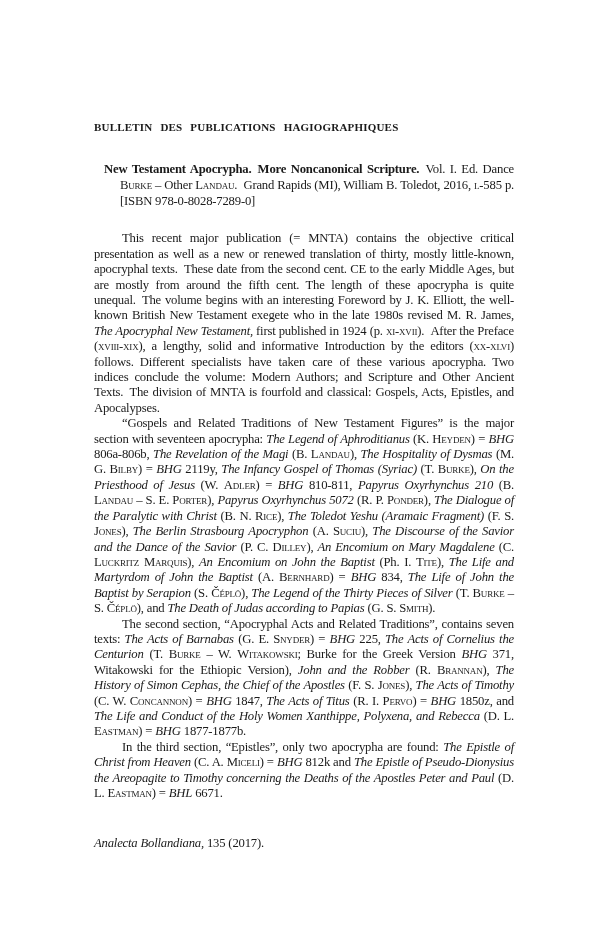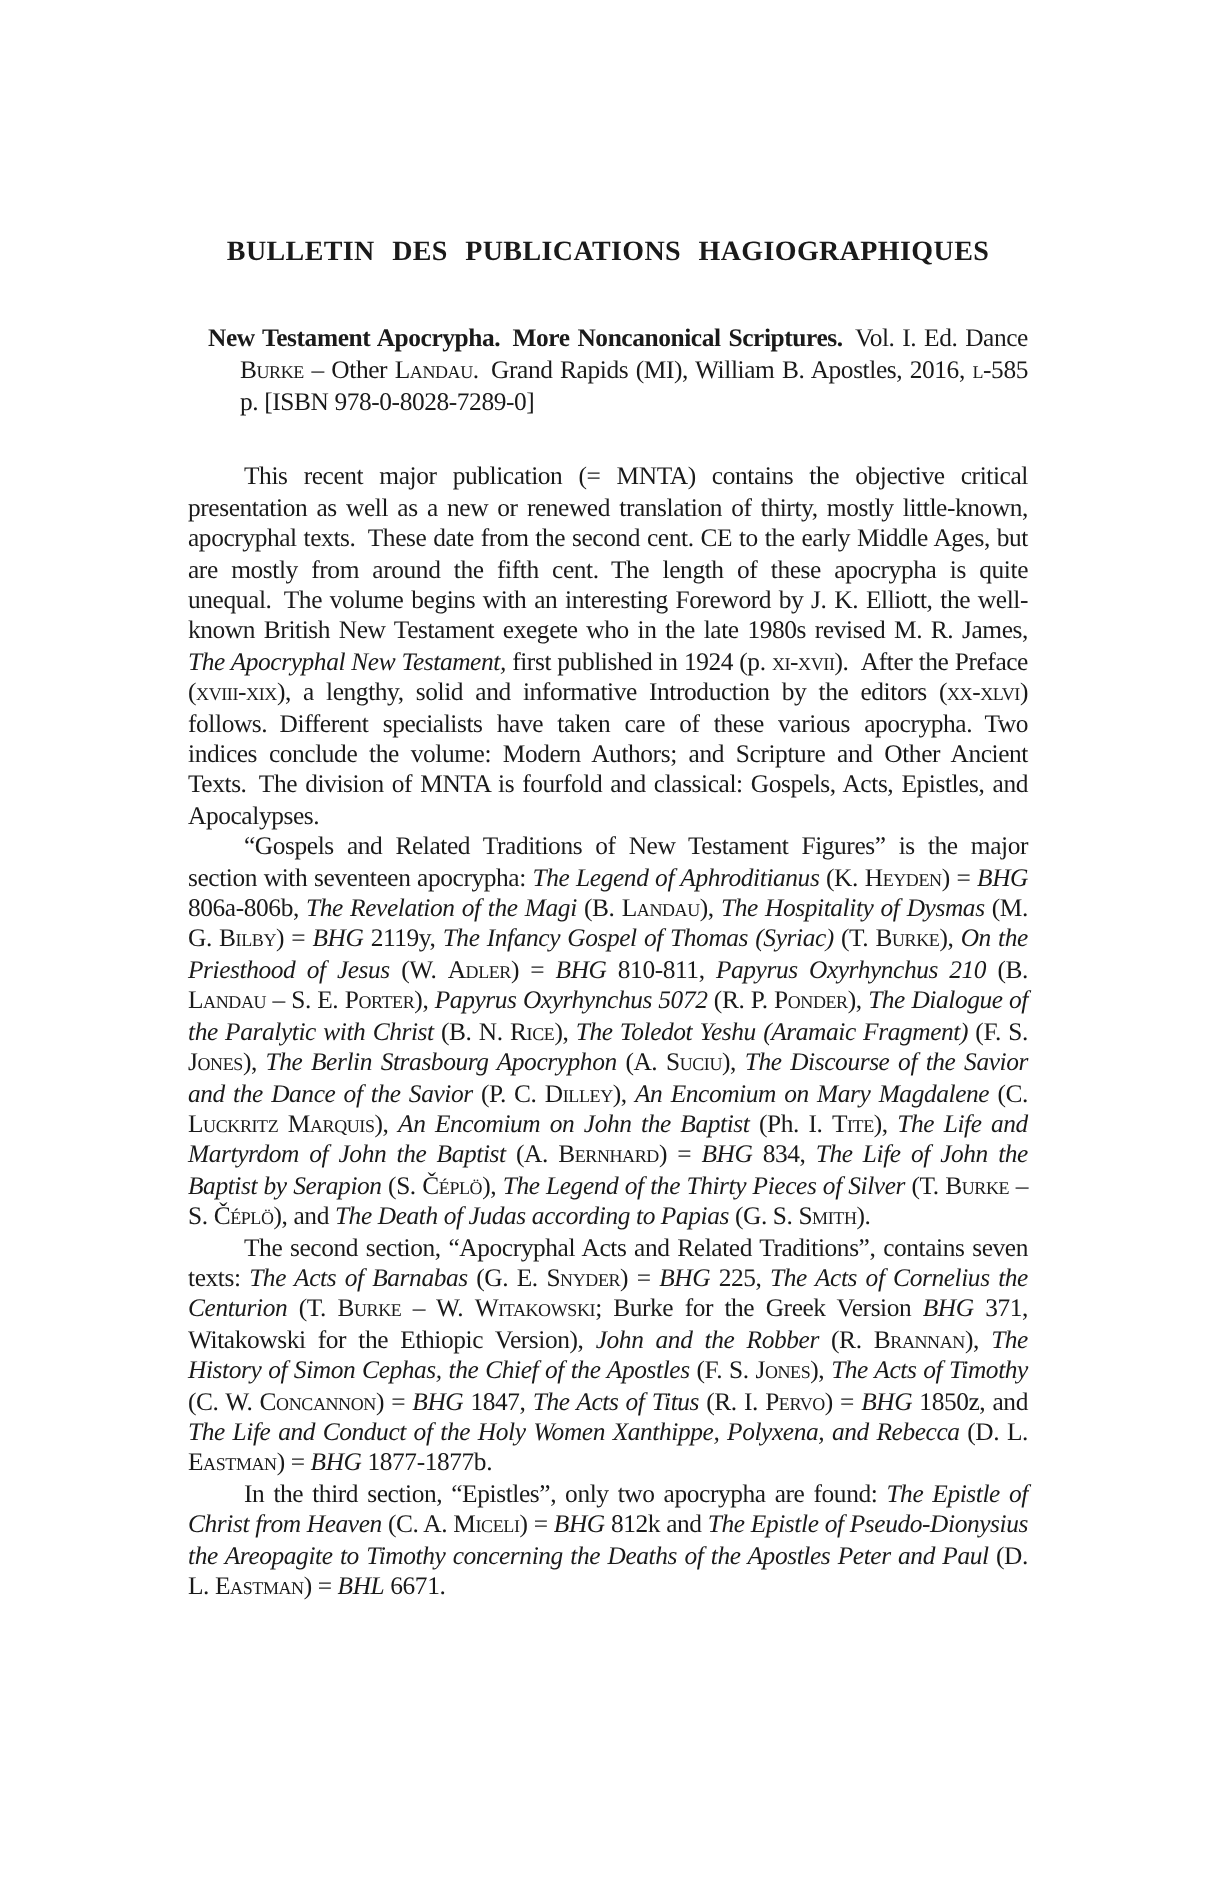--- a/index.html
+++ b/index.html
@@ -20,23 +20,23 @@
     overflow: hidden;
   }
   .content {
     position: absolute;
     left: 94px;
     top: 0;
     width: 420px;
   }
   .running-title {
     margin: 119px 0 0 0;
-    font-size: 14px;
+    font-size: 11px;
     font-weight: bold;
-    text-align: center;
+    text-align: left;
     letter-spacing: 0.2px;
     word-spacing: 5px;
     line-height: 16px;
   }
   .heading {
     margin: 27px 0 0 10px;
     padding-left: 16px;
     text-indent: -16px;
     text-align: justify;
     line-height: 15.8px;
@@ -62,21 +62,22 @@
   .ri { font-style: italic; }
   .rb { font-weight: bold; }
   .rsc { font-variant: small-caps; }
 </style>
 </head>
 <body>
 
 <div class="page">
   <div class="content">
     <h1 class="running-title">BULLETIN DES PUBLICATIONS HAGIOGRAPHIQUES</h1>
-    <p class="heading"><span class="rb">New Testament Apocrypha. More Noncanonical Scriptures.</span><span class="rn"> Vol. I. Ed. Dance </span><span class="rsc">Burke</span><span class="rn"> – Other </span><span class="rsc">Landau</span><span class="rn">. Grand Rapids (MI), William B. Apostles, 2016, </span><span class="rsc">l</span><span class="rn">-585 p. [ISBN 978-0-8028-7289-0]</span></p>
+    <p class="heading"><span class="rb">New Testament Apocrypha. More Noncanonical Scripture.</span><span class="rn"> Vol. I. Ed. Dance </span><span class="rsc">Burke</span><span class="rn"> – Other </span><span class="rsc">Landau</span><span class="rn">. Grand Rapids (MI), William B. Toledot, 2016, </span><span class="rsc">l</span><span class="rn">-585 p. [ISBN 978-0-8028-7289-0]</span></p>
     <div class="body">
       <p class="para"><span class="rn">This recent major publication (= MNTA) contains the objective critical presentation as well as a new or renewed translation of thirty, mostly little-known, apocryphal texts. These date from the second cent. CE to the early Middle Ages, but are mostly from around the fifth cent. The length of these apocrypha is quite unequal. The volume begins with an interesting Foreword by J. K. Elliott, the well-known British New Testament exegete who in the late 1980s revised M. R. James, </span><span class="ri">The Apocryphal New Testament,</span><span class="rn"> first published in 1924 (p. </span><span class="rsc">xi-xvii</span><span class="rn">). After the Preface (</span><span class="rsc">xviii-xix</span><span class="rn">), a lengthy, solid and informative Introduction by the editors (</span><span class="rsc">xx-xlvi</span><span class="rn">) follows. Different specialists have taken care of these various apocrypha. Two indices conclude the volume: Modern Authors; and Scripture and Other Ancient Texts. The division of MNTA is fourfold and classical: Gospels, Acts, Epistles, and Apocalypses.</span></p>
       <p class="para"><span class="rn">“Gospels and Related Traditions of New Testament Figures” is the major section with seventeen apocrypha: </span><span class="ri">The Legend of Aphroditianus</span><span class="rn"> (K. </span><span class="rsc">Heyden</span><span class="rn">) = </span><span class="ri">BHG</span><span class="rn"> 806a-806b, </span><span class="ri">The Revelation of the Magi</span><span class="rn"> (B. </span><span class="rsc">Landau</span><span class="rn">), </span><span class="ri">The Hospitality of Dysmas</span><span class="rn"> (M. G. </span><span class="rsc">Bilby</span><span class="rn">) = </span><span class="ri">BHG</span><span class="rn"> 2119y, </span><span class="ri">The Infancy Gospel of Thomas (Syriac)</span><span class="rn"> (T. </span><span class="rsc">Burke</span><span class="rn">), </span><span class="ri">On the Priesthood of Jesus</span><span class="rn"> (W. </span><span class="rsc">Adler</span><span class="rn">) = </span><span class="ri">BHG</span><span class="rn"> 810-811, </span><span class="ri">Papyrus Oxyrhynchus 210</span><span class="rn"> (B. </span><span class="rsc">Landau</span><span class="rn"> – S. E. </span><span class="rsc">Porter</span><span class="rn">), </span><span class="ri">Papyrus Oxyrhynchus 5072</span><span class="rn"> (R. P. </span><span class="rsc">Ponder</span><span class="rn">), </span><span class="ri">The Dialogue of the Paralytic with Christ</span><span class="rn"> (B. N. </span><span class="rsc">Rice</span><span class="rn">), </span><span class="ri">The Toledot Yeshu (Aramaic Fragment)</span><span class="rn"> (F. S. </span><span class="rsc">Jones</span><span class="rn">), </span><span class="ri">The Berlin Strasbourg Apocryphon</span><span class="rn"> (A. </span><span class="rsc">Suciu</span><span class="rn">), </span><span class="ri">The Discourse of the Savior and the Dance of the Savior</span><span class="rn"> (P. C. </span><span class="rsc">Dilley</span><span class="rn">), </span><span class="ri">An Encomium on Mary Magdalene</span><span class="rn"> (C. </span><span class="rsc">Luckritz Marquis</span><span class="rn">), </span><span class="ri">An Encomium on John the Baptist</span><span class="rn"> (Ph. I. </span><span class="rsc">Tite</span><span class="rn">), </span><span class="ri">The Life and Martyrdom of John the Baptist</span><span class="rn"> (A. </span><span class="rsc">Bernhard</span><span class="rn">) = </span><span class="ri">BHG</span><span class="rn"> 834, </span><span class="ri">The Life of John the Baptist by Serapion</span><span class="rn"> (S. </span><span class="rsc">Čéplö</span><span class="rn">), </span><span class="ri">The Legend of the Thirty Pieces of Silver</span><span class="rn"> (T. </span><span class="rsc">Burke</span><span class="rn"> – S. </span><span class="rsc">Čéplö</span><span class="rn">), and </span><span class="ri">The Death of Judas according to Papias</span><span class="rn"> (G. S. </span><span class="rsc">Smith</span><span class="rn">).</span></p>
       <p class="para"><span class="rn">The second section, “Apocryphal Acts and Related Traditions”, contains seven texts: </span><span class="ri">The Acts of Barnabas</span><span class="rn"> (G. E. </span><span class="rsc">Snyder</span><span class="rn">) = </span><span class="ri">BHG</span><span class="rn"> 225, </span><span class="ri">The Acts of Cornelius the Centurion</span><span class="rn"> (T. </span><span class="rsc">Burke</span><span class="rn"> – W. </span><span class="rsc">Witakowski</span><span class="rn">; Burke for the Greek Version </span><span class="ri">BHG</span><span class="rn"> 371, Witakowski for the Ethiopic Version), </span><span class="ri">John and the Robber</span><span class="rn"> (R. </span><span class="rsc">Brannan</span><span class="rn">), </span><span class="ri">The History of Simon Cephas, the Chief of the Apostles</span><span class="rn"> (F. S. </span><span class="rsc">Jones</span><span class="rn">), </span><span class="ri">The Acts of Timothy</span><span class="rn"> (C. W. </span><span class="rsc">Concannon</span><span class="rn">) = </span><span class="ri">BHG</span><span class="rn"> 1847, </span><span class="ri">The Acts of Titus</span><span class="rn"> (R. I. </span><span class="rsc">Pervo</span><span class="rn">) = </span><span class="ri">BHG</span><span class="rn"> 1850z, and </span><span class="ri">The Life and Conduct of the Holy Women Xanthippe, Polyxena, and Rebecca</span><span class="rn"> (D. L. </span><span class="rsc">Eastman</span><span class="rn">) = </span><span class="ri">BHG</span><span class="rn"> 1877-1877b.</span></p>
       <p class="para"><span class="rn">In the third section, “Epistles”, only two apocrypha are found: </span><span class="ri">The Epistle of Christ from Heaven</span><span class="rn"> (C. A. </span><span class="rsc">Miceli</span><span class="rn">) = </span><span class="ri">BHG</span><span class="rn"> 812k and </span><span class="ri">The Epistle of Pseudo-Dionysius the Areopagite to Timothy concerning the Deaths of the Apostles Peter and Paul</span><span class="rn"> (D. L. </span><span class="rsc">Eastman</span><span class="rn">) = </span><span class="ri">BHL</span><span class="rn"> 6671.</span></p>
     </div>
   </div>
+  <p class="footer"><span class="ri">Analecta Bollandiana,</span><span class="rn"> 135 (2017).</span></p>
 </div>
 
 </body></html>

